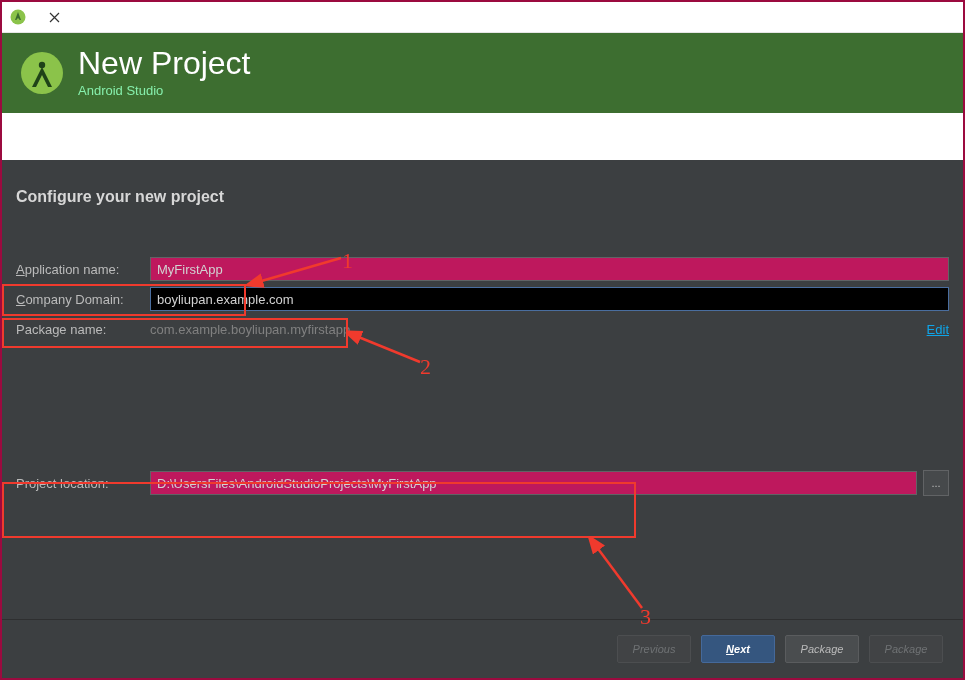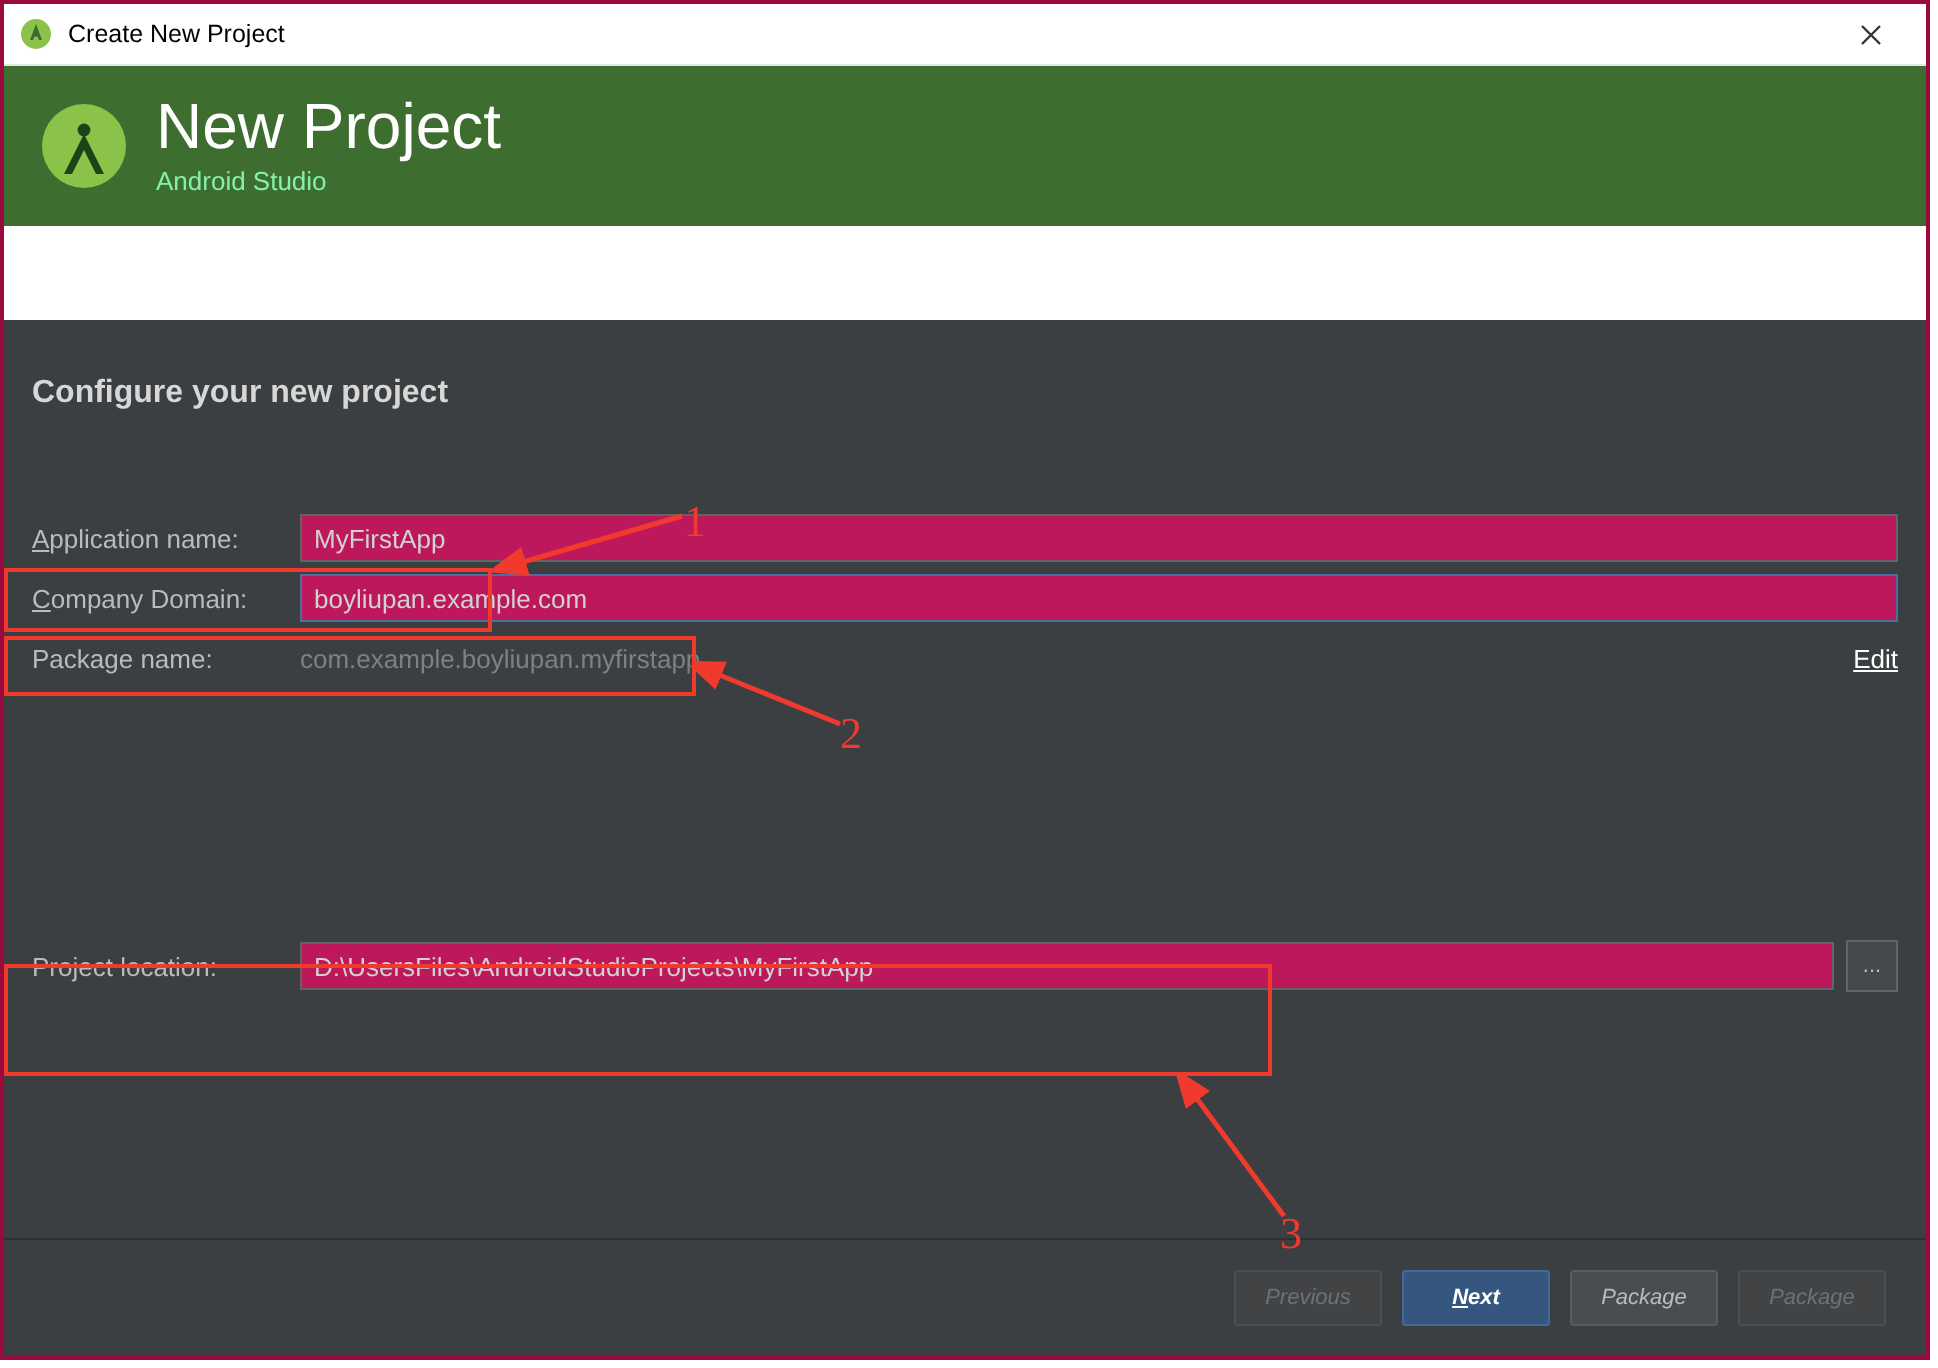--- a/index.html
+++ b/index.html
@@ -17,23 +17,23 @@
   .header .small{color:#86efac;font-size:13px;margin-top:6px;}
   
   .body{position:absolute;top:112px;bottom:0;left:0;right:0;background:#3c3f41;color:#bbbbbb;margin-top:46px;}
   .section-title{font-size:16px;font-weight:bold;color:#d7d7d7;padding:28px 0 0 14px;}
   .form{margin-top:48px;}
   .row{display:flex;align-items:center;padding:0 14px;height:30px;}
   .row .label{width:134px;font-size:13px;color:#bbbbbb;}
   .row .ul{text-decoration:underline;}
   .row .field{flex:1;position:relative;}
   .input{width:100%;height:24px;box-sizing:border-box;background:#be185d;border:1px solid #616365;color:#d2d2d2;font-size:13px;padding:0 6px;outline:none;}
-  .input.focus{border:1px solid #4a6e9f;background:#be185d;}
+  .input.focus{border:1px solid #4a6e9f;background:#000000;}
   .readonly{font-size:13px;color:#808080;}
-  .edit-link{font-size:13px;color:#ffffff;text-decoration:underline;cursor:pointer;margin-left:auto;}
+  .edit-link{font-size:13px;color:#0ea5e9;text-decoration:underline;cursor:pointer;margin-left:auto;}
   .loc-row{margin-top:124px;}
   .loc-input{flex:1;margin-right:6px;}
   .browse{width:24px;height:24px;background:#46494b;border:1px solid #616365;color:#bbb;font-size:11px;display:flex;align-items:center;justify-content:center;cursor:pointer;}
   
   .footer{position:absolute;bottom:0;left:0;right:0;height:58px;border-top:1px solid #2e2f30;display:flex;align-items:center;justify-content:flex-end;padding:0 20px;gap:10px;background:#3c3f41;}
   .btn{min-width:72px;height:26px;border:1px solid #5a5c5e;background:#4a4d4f;color:#bbbbbb;font-size:11px;display:flex;align-items:center;justify-content:center;cursor:pointer;border-radius:2px;font-style:italic;}
   .btn.disabled{color:#6f7274;border-color:#4c4e50;background:#414345;cursor:default;}
   .btn.primary{background:#35567f;border:1px solid #45699a;color:#fff;font-weight:bold;}
   .btn .ul{text-decoration:underline;}
   
@@ -46,21 +46,20 @@
 
 <div class="window">
 
   <div class="titlebar">
     <span class="app-icon">
       <svg viewBox="0 0 16 16">
           <circle cx="8" cy="8" r="7.5" fill="#8bc34a"></circle>
           <path d="M8 3l-3 8h1.5l.6-1.6h1.8L9.5 11H11L8 3z" fill="#3a6b2d"></path>
         </svg>
     </span>
-    <span class="title-text">Create New Project</span>
     <div class="close">
       <svg width="11" height="11" viewBox="0 0 11 11">
           <path d="M1 1l9 9M10 1l-9 9" stroke="#333" stroke-width="1.2"></path>
         </svg>
     </div>
   </div>
 
   <div class="header">
     <span class="logo">
       <svg viewBox="0 0 44 44">

